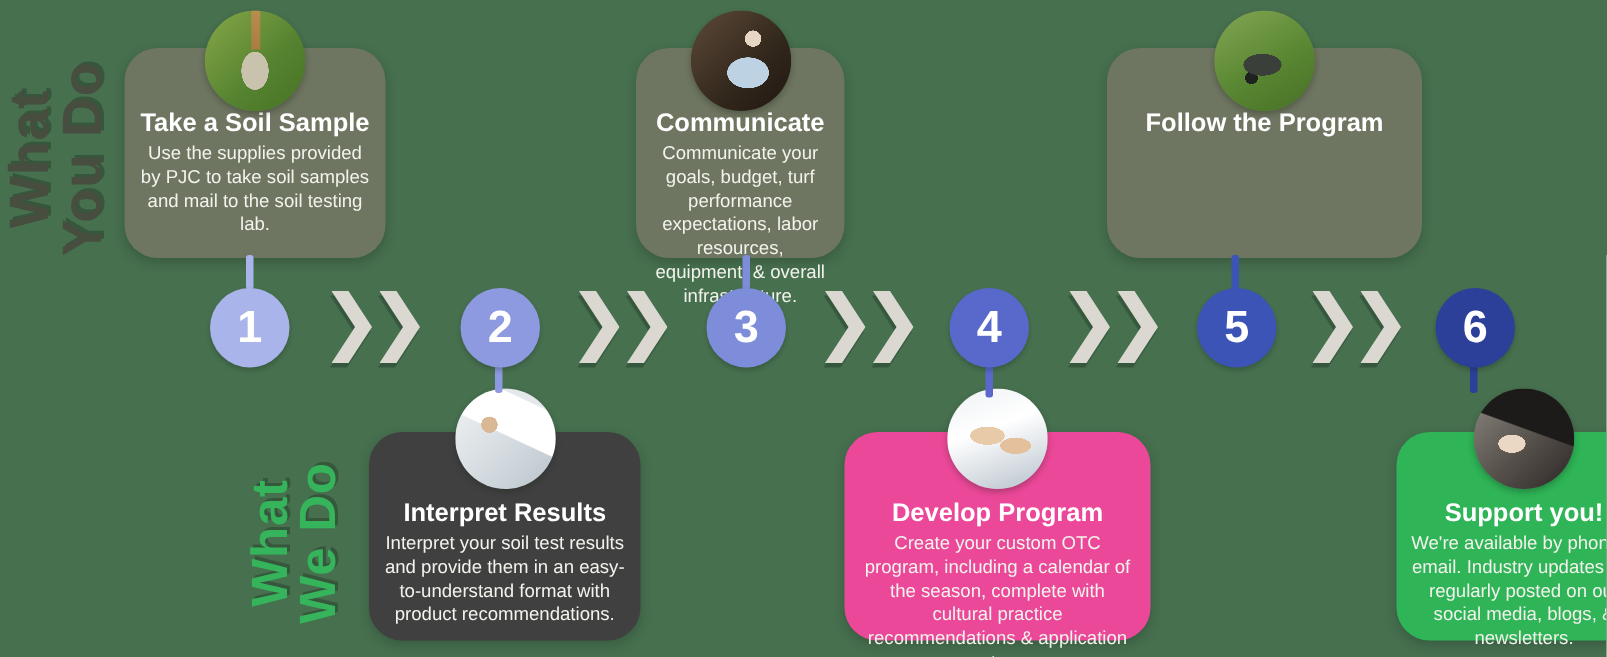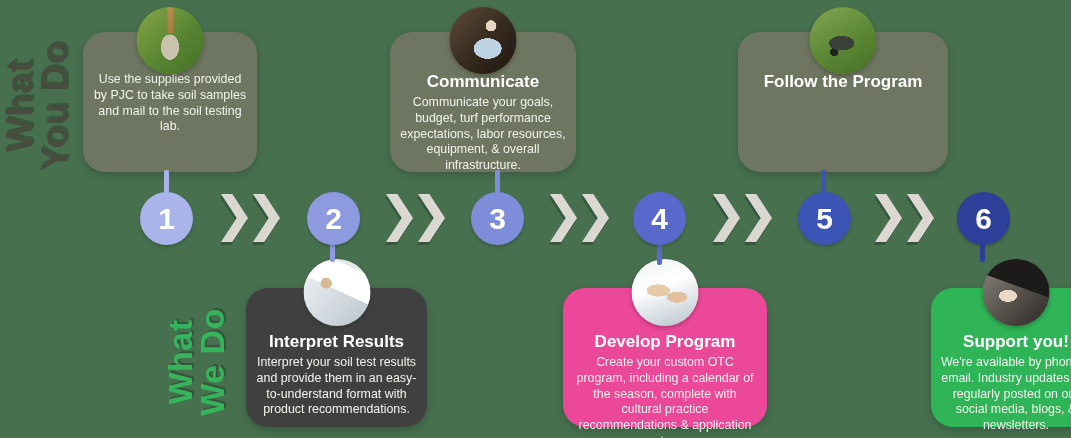--- a/index.html
+++ b/index.html
@@ -26,21 +26,21 @@
     color:#f2f3ec; box-sizing:border-box;
     box-shadow:0 3px 7px rgba(15,30,18,0.25);
   }
   .card .title { font-weight:bold; font-size:17px; color:#ffffff; margin:0 0 3px 0; }
   .card .body  { font-size:12.4px; line-height:1.27; margin:0; padding:0 9px; }
 
   .card.top    { top:32px;  height:140px; padding-top:40px; }
   .card.bottom { top:288px; height:139px; padding-top:44px; }
 
   .card.step1 { left:83px;  width:174px; }
-  .card.step3 { left:390px; width:186px; }
+  .card.step3 { left:424px; width:139px; }
   .card.step5 { left:738px; width:210px; }
   .card.step2 { left:246px; width:181px; }
   .card.step4 { left:563px; width:204px; }
   .card.step6 { left:898px; width:170px; }
 
   
   .photo {
     position:absolute; left:50%; transform:translateX(-50%);
     width:67px; height:67px; border-radius:50%;
     box-shadow:0 2px 4px rgba(15,30,18,0.3);
@@ -124,20 +124,21 @@
     <div>What</div>
     <div>You Do</div>
   </div>
   <div class="side-label bottom" style="color: rgb(53, 180, 91);">
     <div>What</div>
     <div>We Do</div>
   </div>
 
   <div class="card top step1" style="background-color: rgb(110, 117, 96);">
     <div class="photo photo-shovel"></div>
+    <p class="title">Take a Soil Sample</p>
     <p class="body">Use the supplies provided by PJC to take soil samples and mail to the soil testing lab.</p>
   </div>
 
   <div class="card top step3" style="background-color: rgb(110, 117, 96);">
     <div class="photo photo-phone-call"></div>
     <p class="title">Communicate</p>
     <p class="body">Communicate your goals, budget, turf performance expectations, labor resources, equipment, &amp; overall infrastructure.</p>
   </div>
 
   <div class="card top step5" style="background-color: rgb(110, 117, 96);">

